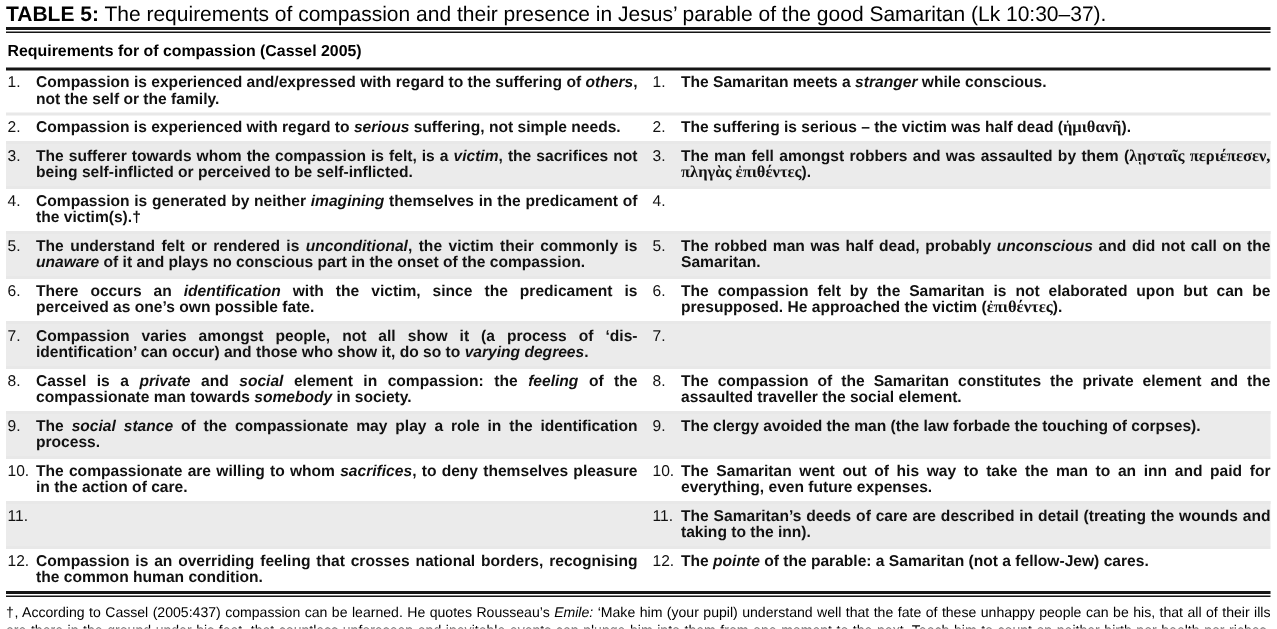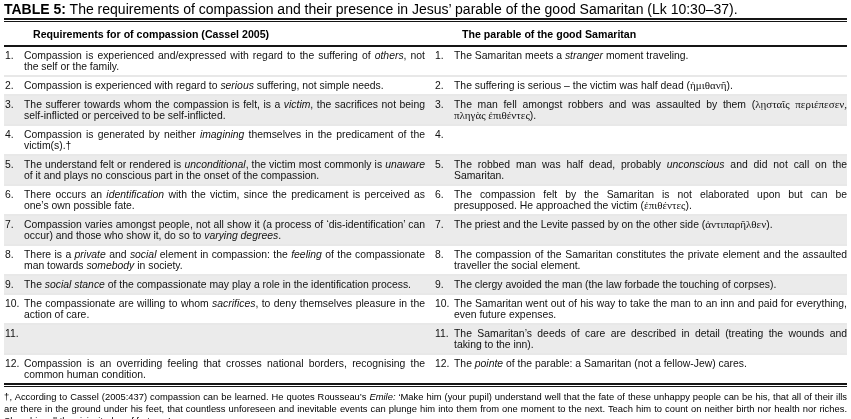--- a/index.html
+++ b/index.html
@@ -7,66 +7,65 @@
   body { font-family:"Liberation Sans", sans-serif; color:#111111; }
   .page { width:851px; padding:2px 4px 0 4px; }
 
   .caption { font-size:14px; line-height:13px; padding:1px 0 2px 0; color:#000; }
   .caption .cap-label { font-weight:bold; }
 
   .rule-double { height:4px; border-top:2px solid #151515; border-bottom:1px solid #151515; }
   .rule-single { height:2px; background:#151515; }
 
   .header-row { display:flex; font-weight:bold; font-size:10.6px; padding:6px 0 5px 0; color:#000; }
-  .header-row .hcol-left  { flex:0 0 430px; padding-left:1px;margin-left:28px; }
+  .header-row .hcol-left  { flex:0 0 430px; padding-left:1px; }
   .header-row .hcol-right { flex:1; }
 
   .row { display:flex; padding:3px 0 3px 0; border-top:2px solid #e8e8e8; }
   .row:first-child { border-top:none; }
   .row.shaded { background:#ebebeb; }
 
   .cell { display:flex; align-items:flex-start; }
   .cell.left  { flex:0 0 430px; padding-right:9px; }
   .cell.right { flex:1; }
   .num { flex:0 0 20px; font-size:10.4px; line-height:11px; padding-left:1px; }
-  .txt { flex:1; font-size:10.4px; line-height:11px; text-align:justify; }
+  .txt { flex:1; font-size:10.4px; line-height:11px; text-align:justify;font-weight:bold; }
   .it { font-style:italic; }
   .gk { font-family:"Liberation Serif", serif; font-size:1.06em; }
 
   .footnote { font-size:9.4px; line-height:12px; padding:4px 0 0 0; text-align:justify; color:#000; }
   .footnote .it { font-style:italic; }
 </style>
 </head>
 <body>
 
 <div class="page">
 
   <div class="caption">
     <span class="cap-label">TABLE 5:</span>
     <span>The requirements of compassion and their presence in Jesus’ parable of the good Samaritan (Lk 10:30–37).</span>
   </div>
 
   <div class="rule-double"></div>
 
   <div class="header-row">
     <div class="hcol-left">Requirements for of compassion (Cassel 2005)</div>
-    <div class="hcol-right">The parable of the good Samaritan</div>
   </div>
 
   <div class="rule-single"></div>
 
   <div id="table-body">
       <div class="row">
         <div class="cell left">
           <span class="num">1.</span>
           <div class="txt"><span>Compassion is experienced and/expressed with regard to the suffering of </span><span class="it">others</span><span>, not the self or the family.</span></div>
         </div>
         <div class="cell right">
           <span class="num">1.</span>
-          <div class="txt"><span>The Samaritan meets a </span><span class="it">stranger</span><span> moment traveling.</span></div>
+          <div class="txt"><span>The Samaritan meets a </span><span class="it">stranger</span><span> while conscious.</span></div>
         </div>
       </div>
       <div class="row">
         <div class="cell left">
           <span class="num">2.</span>
           <div class="txt"><span>Compassion is experienced with regard to </span><span class="it">serious</span><span> suffering, not simple needs.</span></div>
         </div>
         <div class="cell right">
           <span class="num">2.</span>
           <div class="txt"><span>The suffering is serious – the victim was half dead (</span><span class="gk">ἡμιθανῆ</span><span>).</span></div>
@@ -87,21 +86,21 @@
           <span class="num">4.</span>
           <div class="txt"><span>Compassion is generated by neither </span><span class="it">imagining</span><span> themselves in the predicament of the victim(s).†</span></div>
         </div>
         <div class="cell right">
           <span class="num">4.</span>
         </div>
       </div>
       <div class="row shaded">
         <div class="cell left">
           <span class="num">5.</span>
-          <div class="txt"><span>The understand felt or rendered is </span><span class="it">unconditional</span><span>, the victim most commonly is </span><span class="it">unaware</span><span> of it and plays no conscious part in the onset of the compassion.</span></div>
+          <div class="txt"><span>The understand felt or rendered is </span><span class="it">unconditional</span><span>, the victim their commonly is </span><span class="it">unaware</span><span> of it and plays no conscious part in the onset of the compassion.</span></div>
         </div>
         <div class="cell right">
           <span class="num">5.</span>
           <div class="txt"><span>The robbed man was half dead, probably </span><span class="it">unconscious</span><span> and did not call on the Samaritan.</span></div>
         </div>
       </div>
       <div class="row">
         <div class="cell left">
           <span class="num">6.</span>
           <div class="txt"><span>There occurs an </span><span class="it">identification</span><span> with the victim, since the predicament is perceived as one’s own possible fate.</span></div>
@@ -111,27 +110,26 @@
           <div class="txt"><span>The compassion felt by the Samaritan is not elaborated upon but can be presupposed. He approached the victim (</span><span class="gk">ἐπιθέντες</span><span>).</span></div>
         </div>
       </div>
       <div class="row shaded">
         <div class="cell left">
           <span class="num">7.</span>
           <div class="txt"><span>Compassion varies amongst people, not all show it (a process of ‘dis-identification’ can occur) and those who show it, do so to </span><span class="it">varying degrees</span><span>.</span></div>
         </div>
         <div class="cell right">
           <span class="num">7.</span>
-          <div class="txt"><span>The priest and the Levite passed by on the other side (</span><span class="gk">ἀντιπαρῆλθεν</span><span>).</span></div>
         </div>
       </div>
       <div class="row">
         <div class="cell left">
           <span class="num">8.</span>
-          <div class="txt"><span>There is a </span><span class="it">private</span><span> and </span><span class="it">social</span><span> element in compassion: the </span><span class="it">feeling</span><span> of the compassionate man towards </span><span class="it">somebody</span><span> in society.</span></div>
+          <div class="txt"><span>Cassel is a </span><span class="it">private</span><span> and </span><span class="it">social</span><span> element in compassion: the </span><span class="it">feeling</span><span> of the compassionate man towards </span><span class="it">somebody</span><span> in society.</span></div>
         </div>
         <div class="cell right">
           <span class="num">8.</span>
           <div class="txt"><span>The compassion of the Samaritan constitutes the private element and the assaulted traveller the social element.</span></div>
         </div>
       </div>
       <div class="row shaded">
         <div class="cell left">
           <span class="num">9.</span>
           <div class="txt"><span>The </span><span class="it">social stance</span><span> of the compassionate may play a role in the identification process.</span></div>

